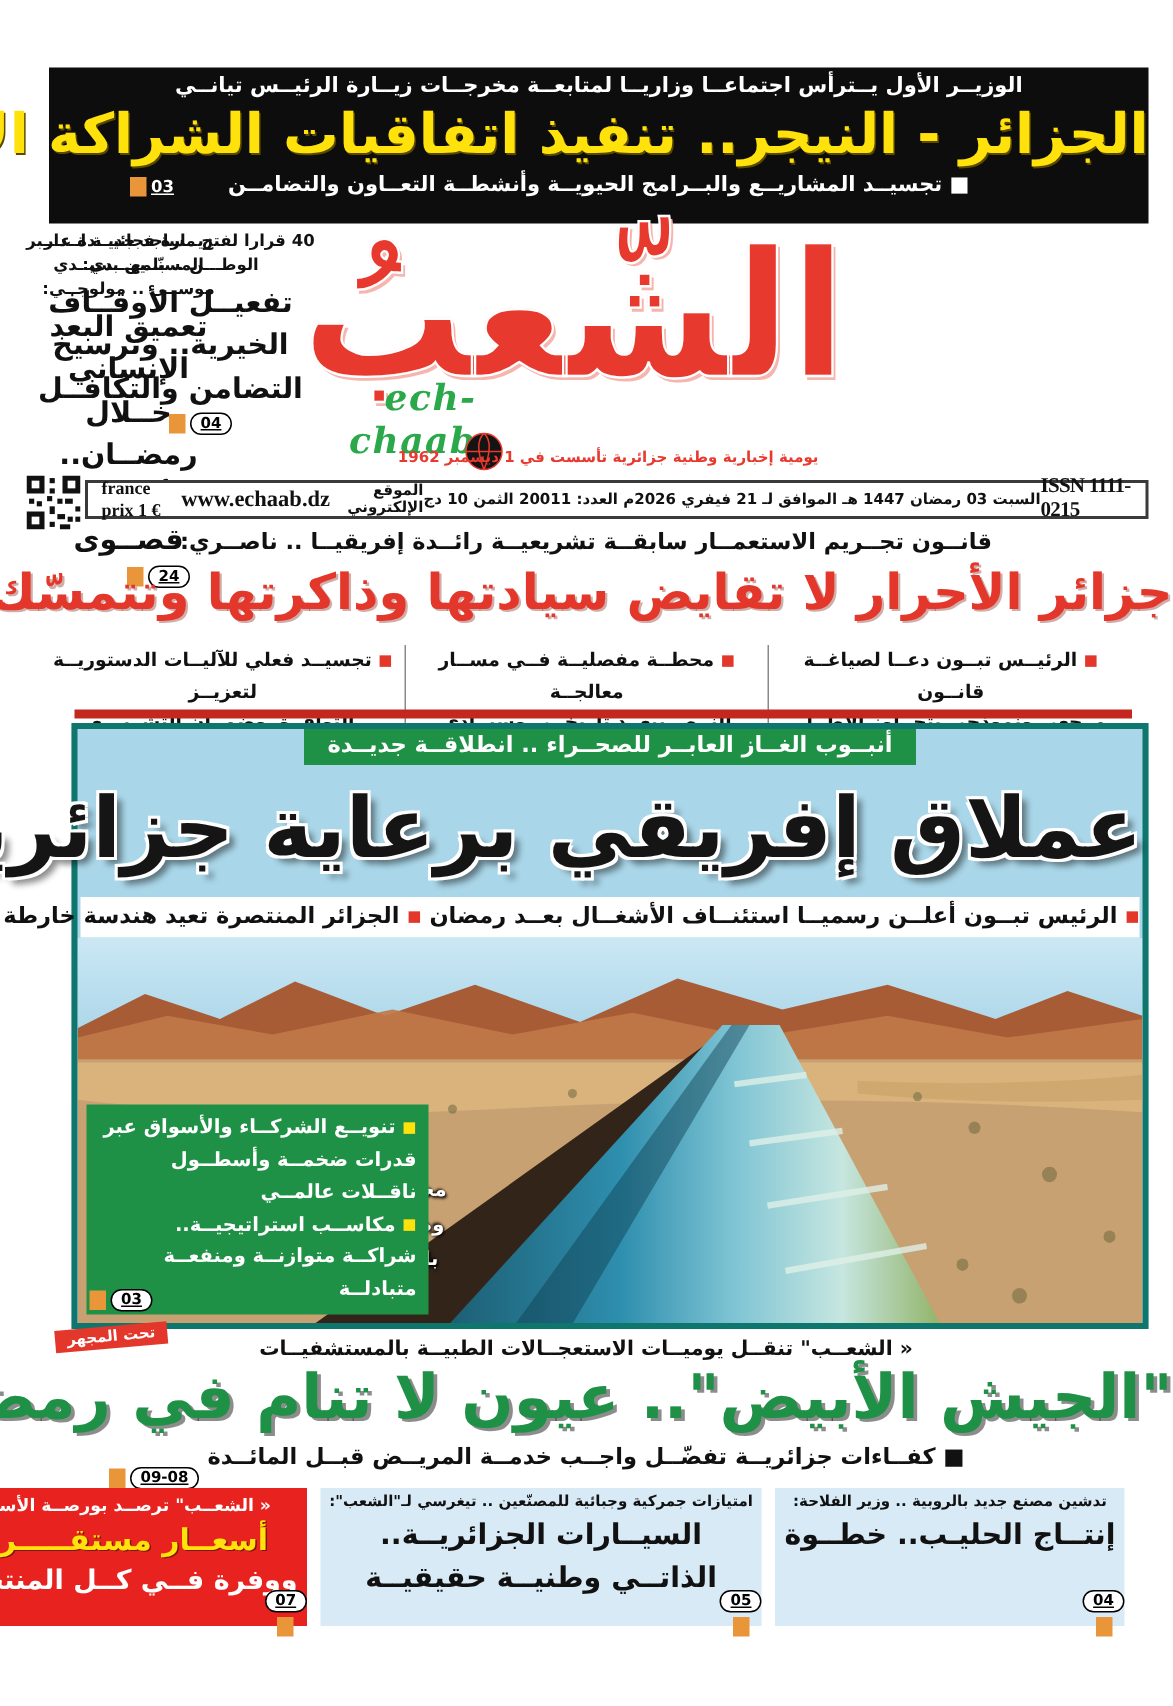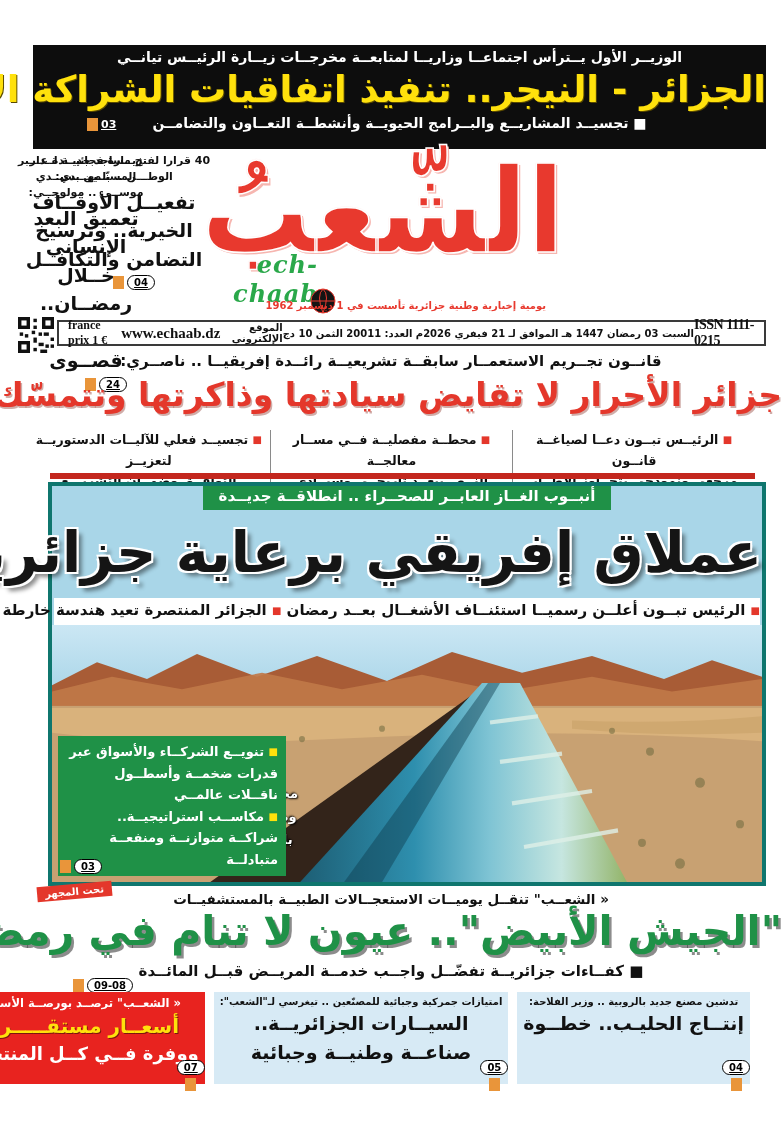--- a/index.html
+++ b/index.html
@@ -332,21 +332,21 @@
       <div class="bbox-kicker nw">تدشين مصنع جديد بالروبية .. وزير الفلاحة:</div>
       <div class="bbox-line">إنتــاج الحليـب.. خطــوة</div>
       <span class="pref bbox-ref">
         <span class="num">04</span>
         <span class="sq"></span>
       </span>
     </div>
     <div class="bbox">
       <div class="bbox-kicker nw">امتيازات جمركية وجبائية للمصنّعين .. تيغرسي لـ"الشعب":</div>
       <div class="bbox-line">السيــارات الجزائريــة..</div>
-      <div class="bbox-line">صناعــة وطنيــة وجبائية</div>
+      <div class="bbox-line">الذاتــي وطنيــة حقيقيــة</div>
       <span class="pref bbox-ref">
         <span class="num">05</span>
         <span class="sq"></span>
       </span>
     </div>
     <div class="bbox bbox-red">
       <div class="rb-kicker nw">« الشعــب" ترصــد بورصــة الأســواق</div>
       <div class="rb-yellow">أسعــار مستقـــــرة..</div>
       <div class="rb-white">ووفرة فــي كــل المنتجــات</div>
       <span class="pref bbox-ref">

